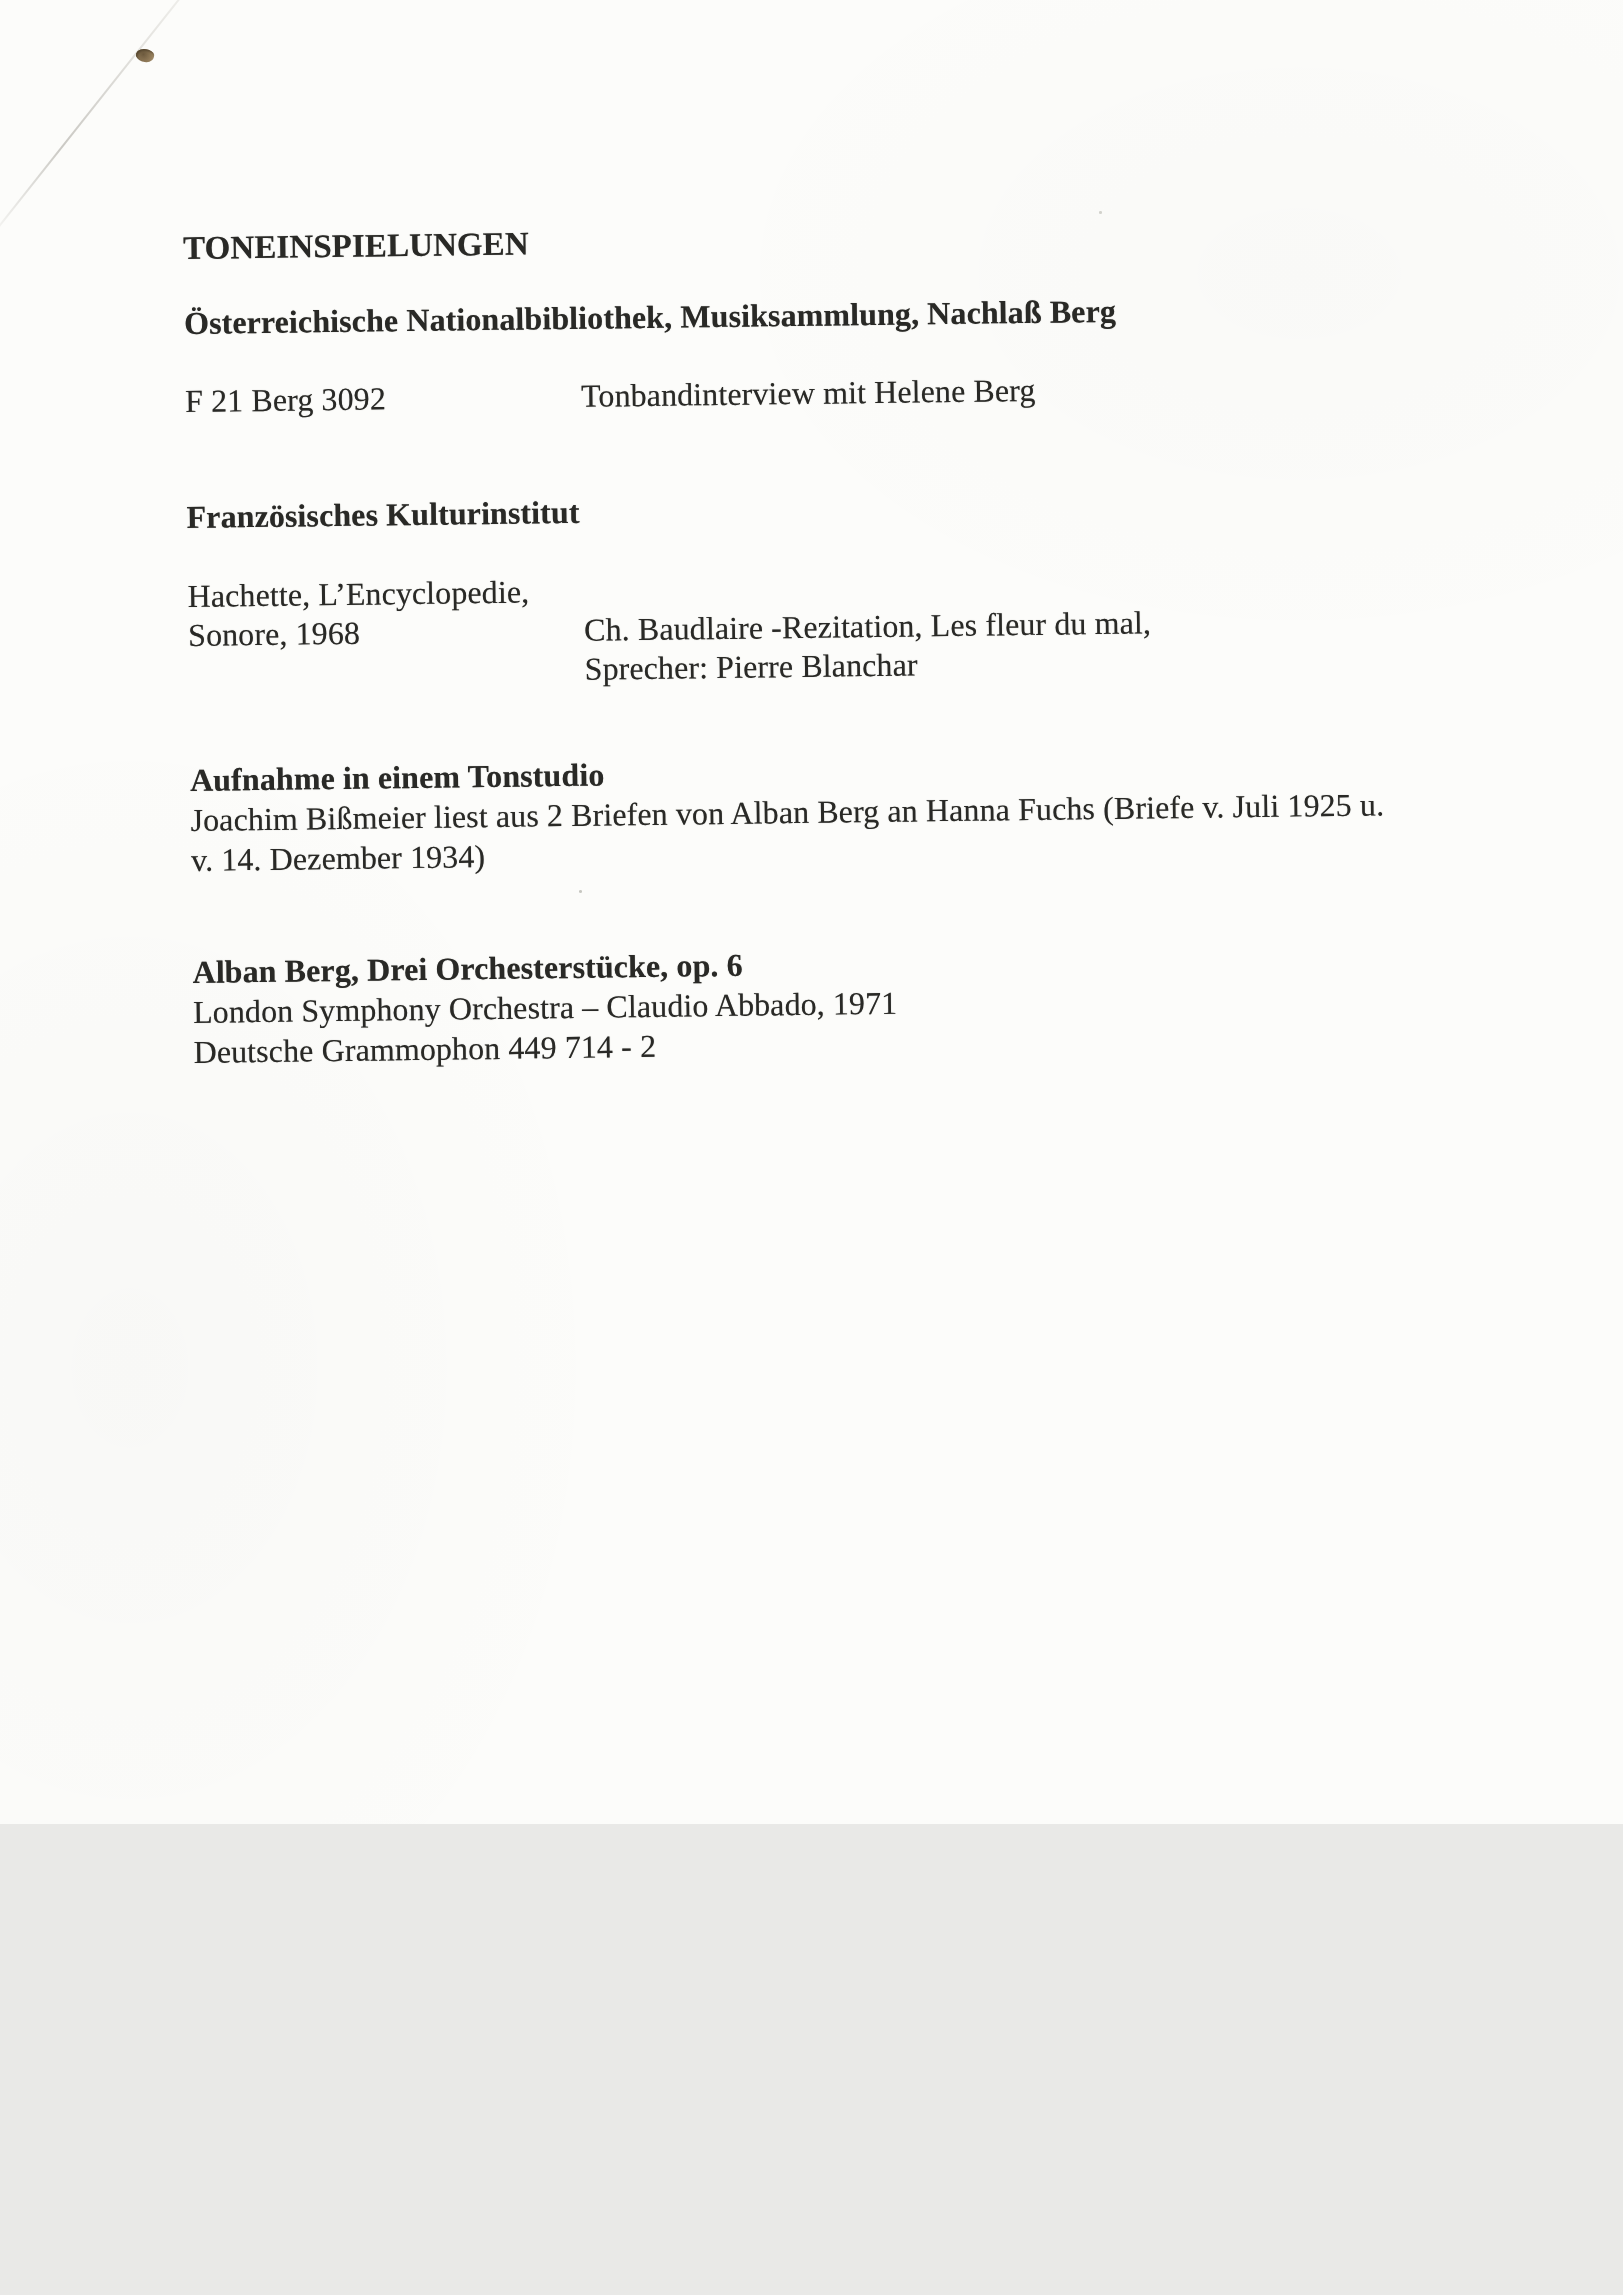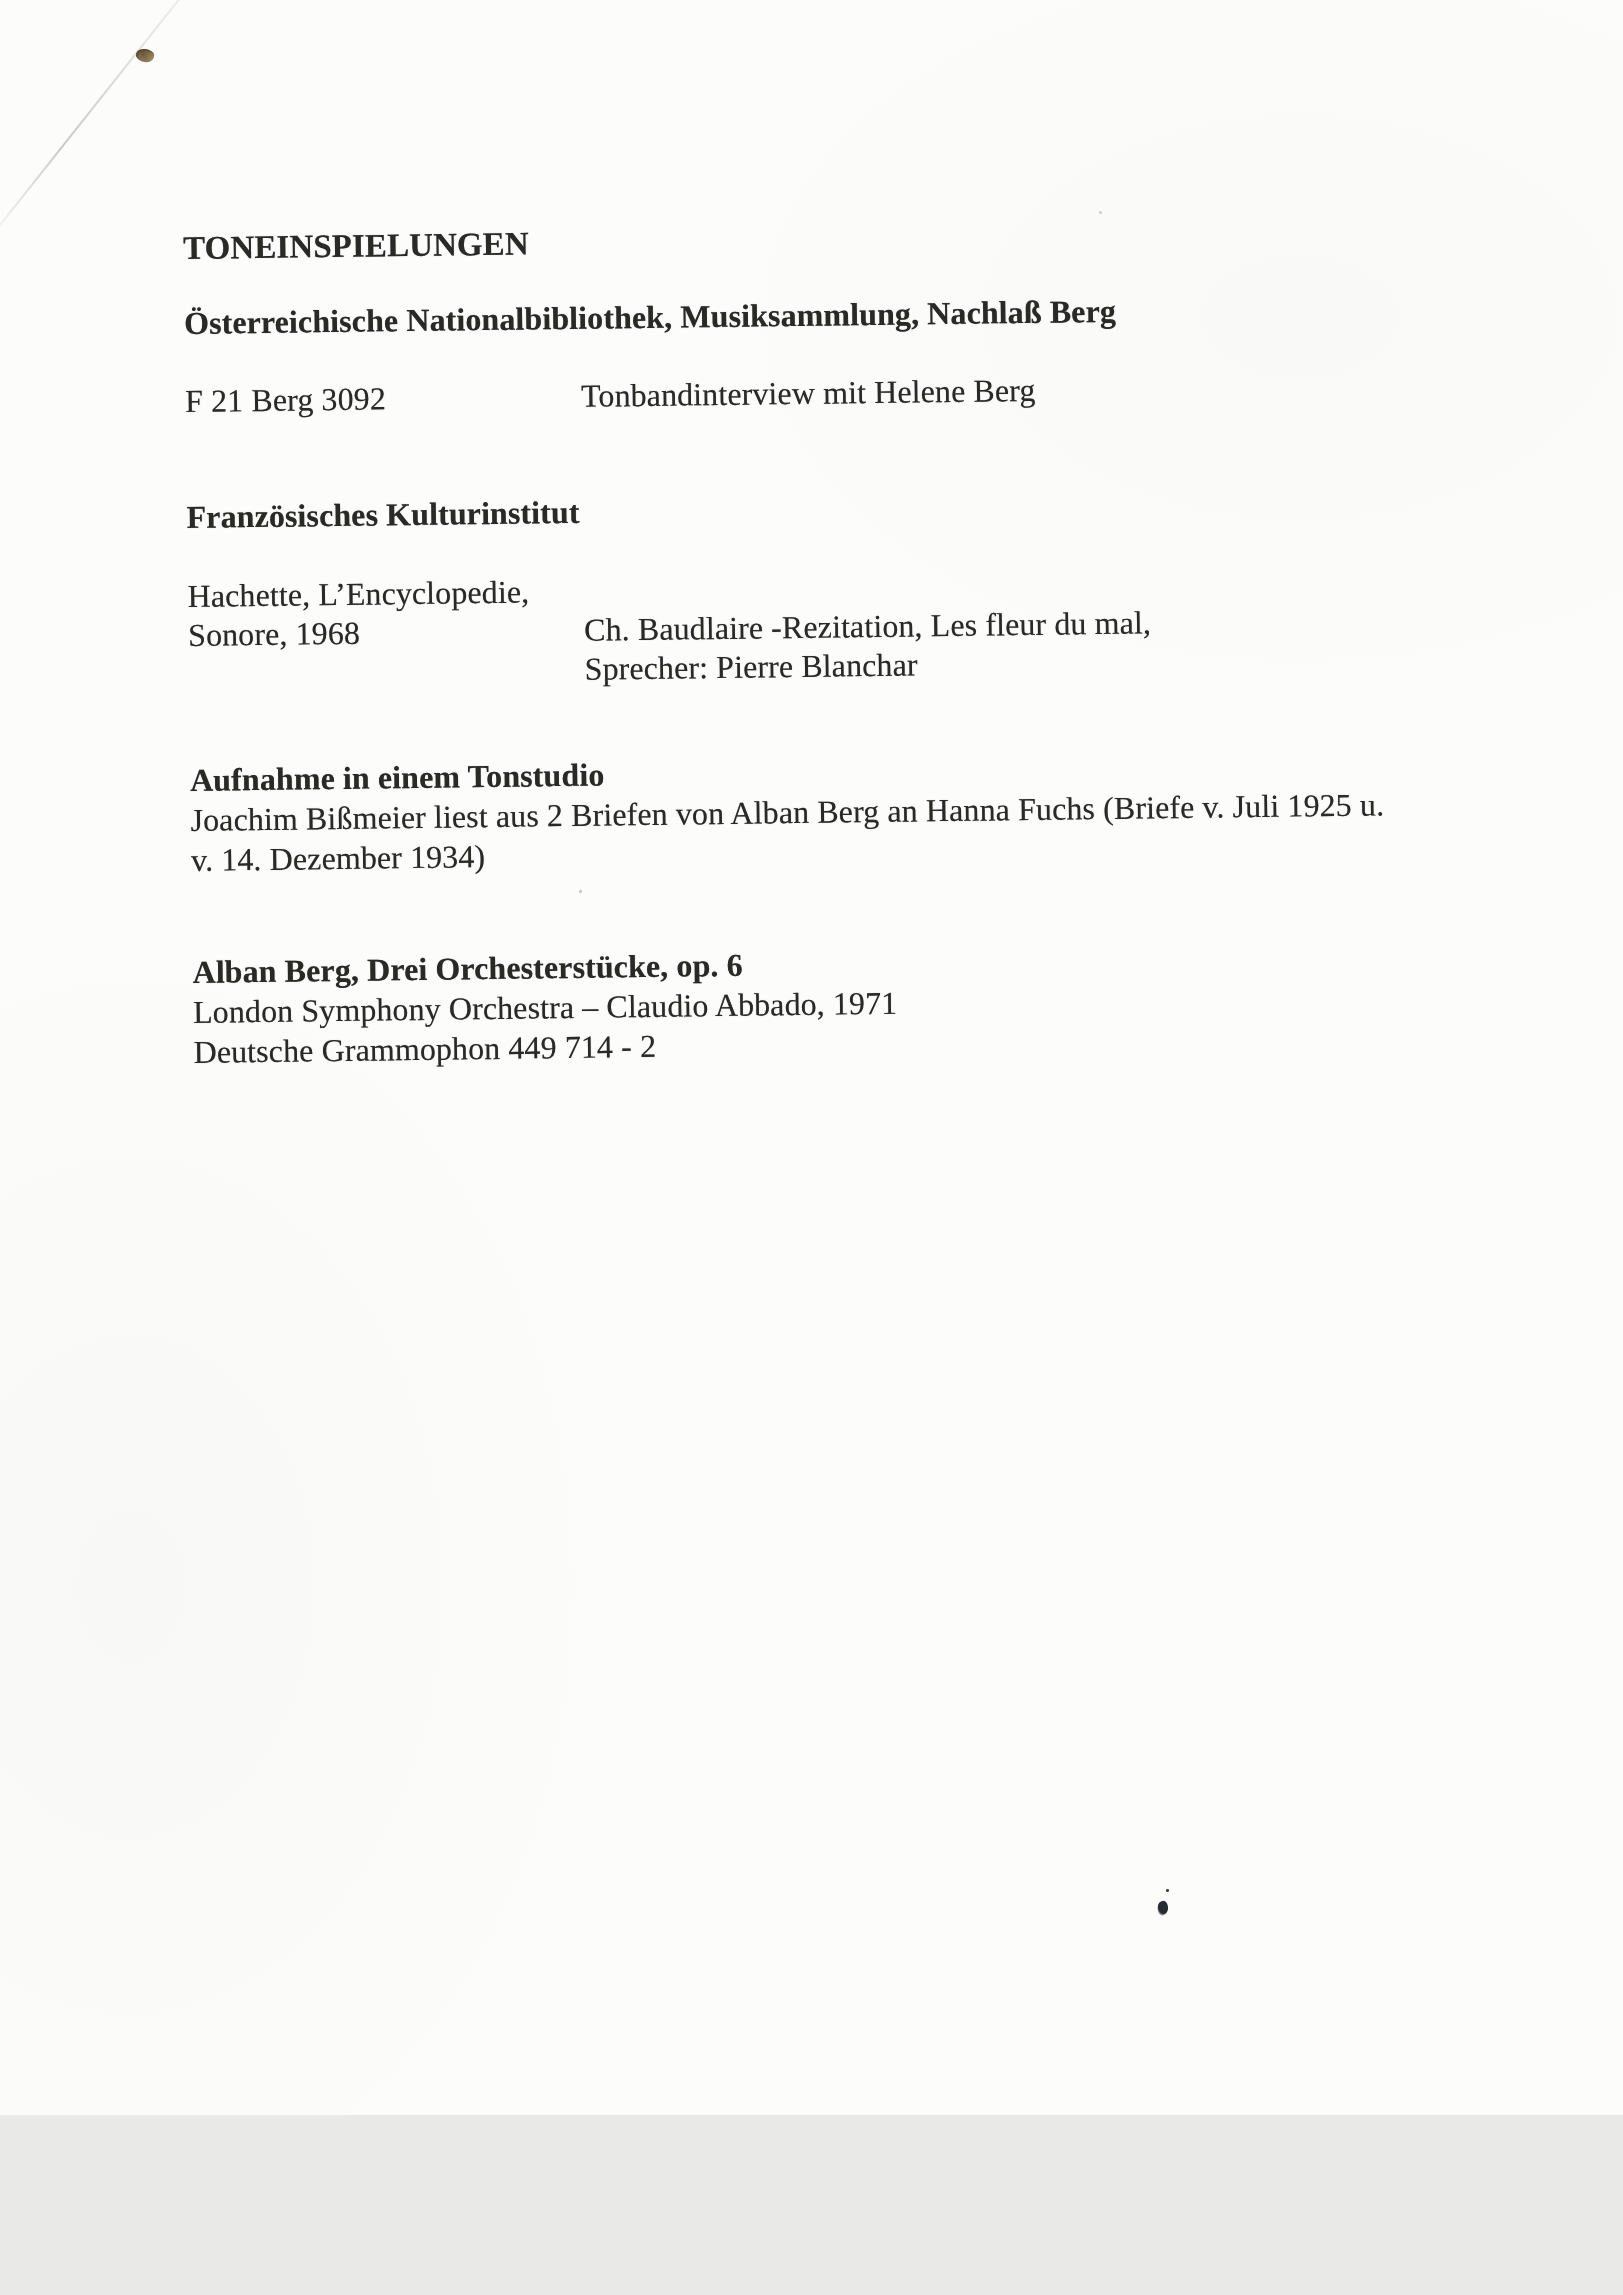--- a/index.html
+++ b/index.html
@@ -3,21 +3,21 @@
 <meta charset="utf-8">
 <style>
   html, body {
     margin: 0;
     padding: 0;
     background: #e9e9e7;
   }
   .page {
     position: relative;
     width: 1624px;
-    height: 2115px;
+    height: 1824px;
     margin: 0 auto;
     overflow: hidden;
     background:
       radial-gradient(927px 596px at 80% 15%, rgba(0,0,0,0.012), rgba(0,0,0,0) 70%),
       radial-gradient(729px 993px at 8% 75%, rgba(0,0,0,0.016), rgba(0,0,0,0) 70%),
       #fcfcfa;
     font-family: "Liberation Serif", "DejaVu Serif", serif;
     color: #292926;
   }
   

